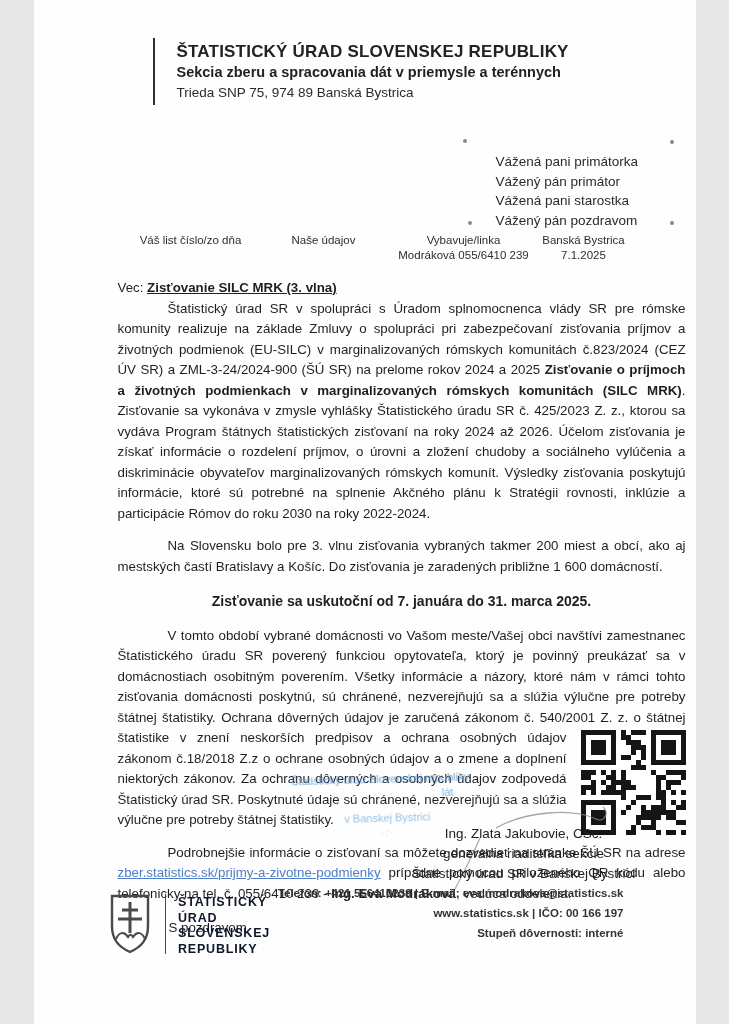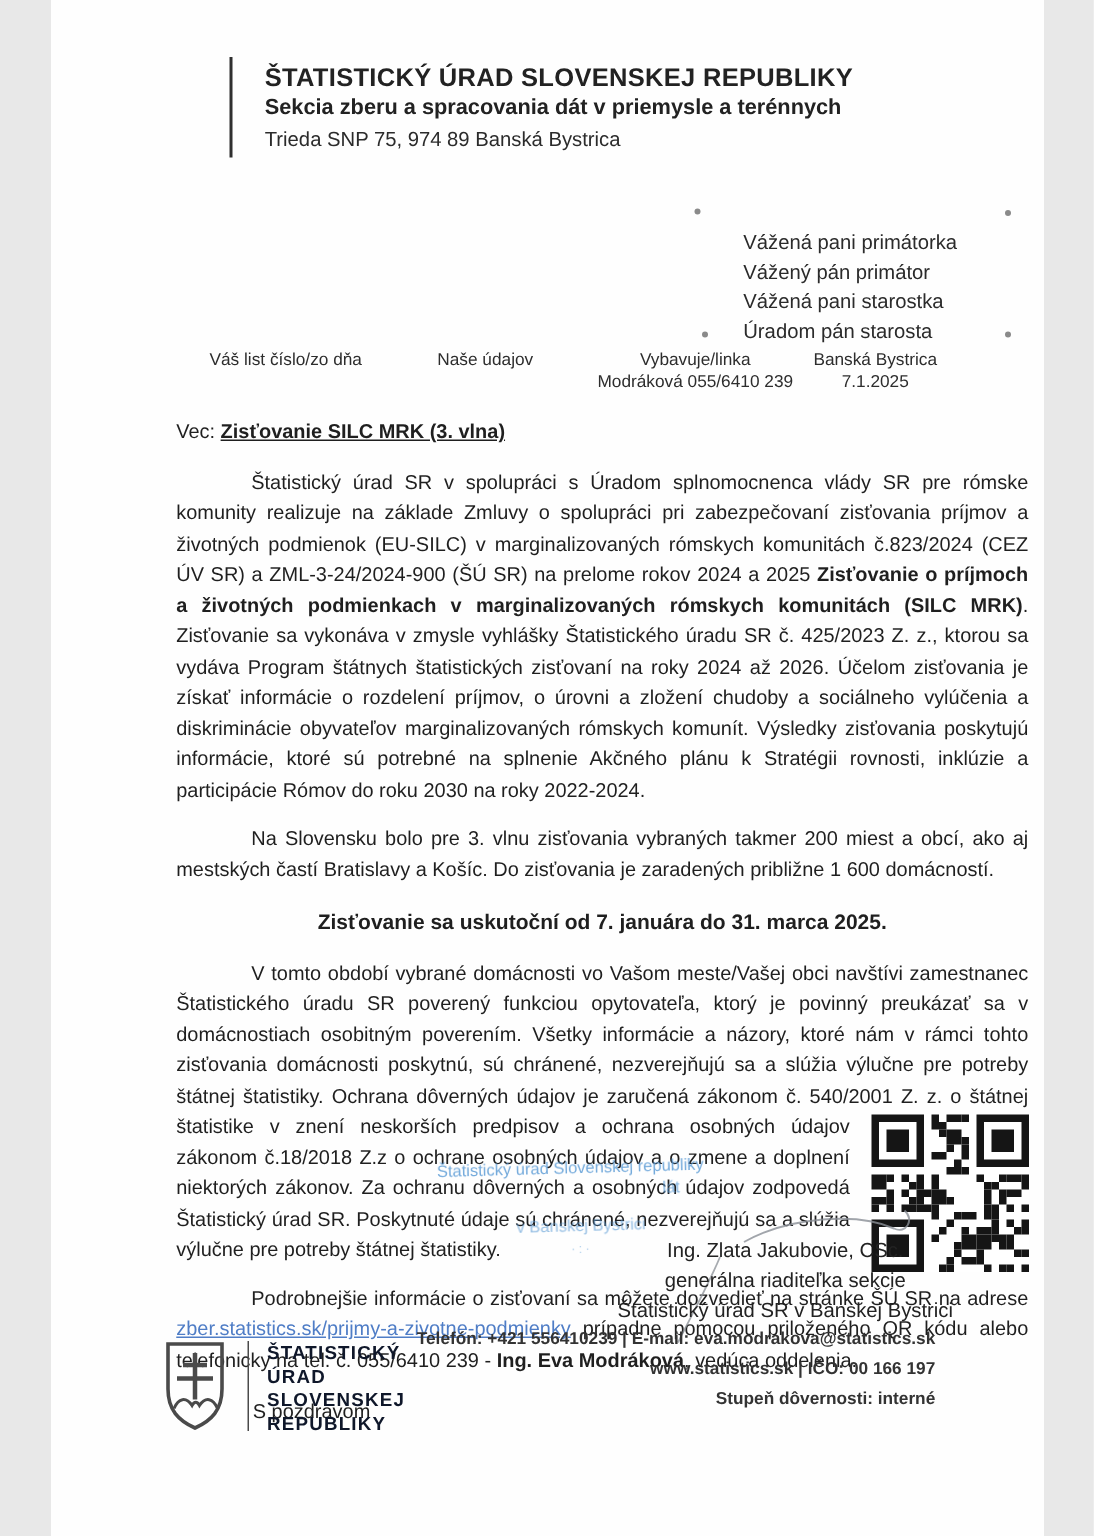--- a/index.html
+++ b/index.html
@@ -29,21 +29,21 @@
   .refcol.c1 { left:92px;  width:130px; }
   .refcol.c2 { left:240px; width:100px; }
   .refcol.c3 { left:350px; width:160px; }
   .refcol.c4 { left:485px; width:130px; }
 
   
   .letter {
     position:absolute; left:84px; top:278px; width:568px;
     font-size:13.3px; line-height:20.5px; text-align:justify; color:#1f1f1f;
   }
-  .subject { text-align:left; margin-bottom:13px; }
+  .subject { text-align:left; }
   .subject b { text-decoration:underline; }
   .letter p { margin:0 0 12px 0; text-indent:50px; }
   .highlight { text-align:center; font-weight:bold; font-size:14px; text-indent:0 !important; margin:14px 0 14px 0 !important; }
   .bodylink { color:#4f7dc6; text-decoration:underline; cursor:pointer; }
   .closing { margin:14px 0 0 51px; text-align:left; }
 
   
   .qr {
     float:right; width:105px; height:105px; position:relative;
     margin:2px 0 6px 14px; background:#fff;
@@ -88,21 +88,21 @@
 
   <span class="dot" style="left:429px; top:139px;"></span>
   <span class="dot" style="left:636px; top:140px;"></span>
   <span class="dot" style="left:434px; top:221px;"></span>
   <span class="dot" style="left:636px; top:221px;"></span>
 
   <div class="recipients">
     <div>Vážená pani primátorka</div>
     <div>Vážený pán primátor</div>
     <div>Vážená pani starostka</div>
-    <div>Úradom pán starosta</div>
+    <div>Vážený pán pozdravom</div>
   </div>
 
   <div class="refrow">
     <div class="refcol c1">
       <div>Váš list číslo/zo dňa</div>
     </div>
     <div class="refcol c2">
       <div>Naše údajov</div>
     </div>
     <div class="refcol c3">

